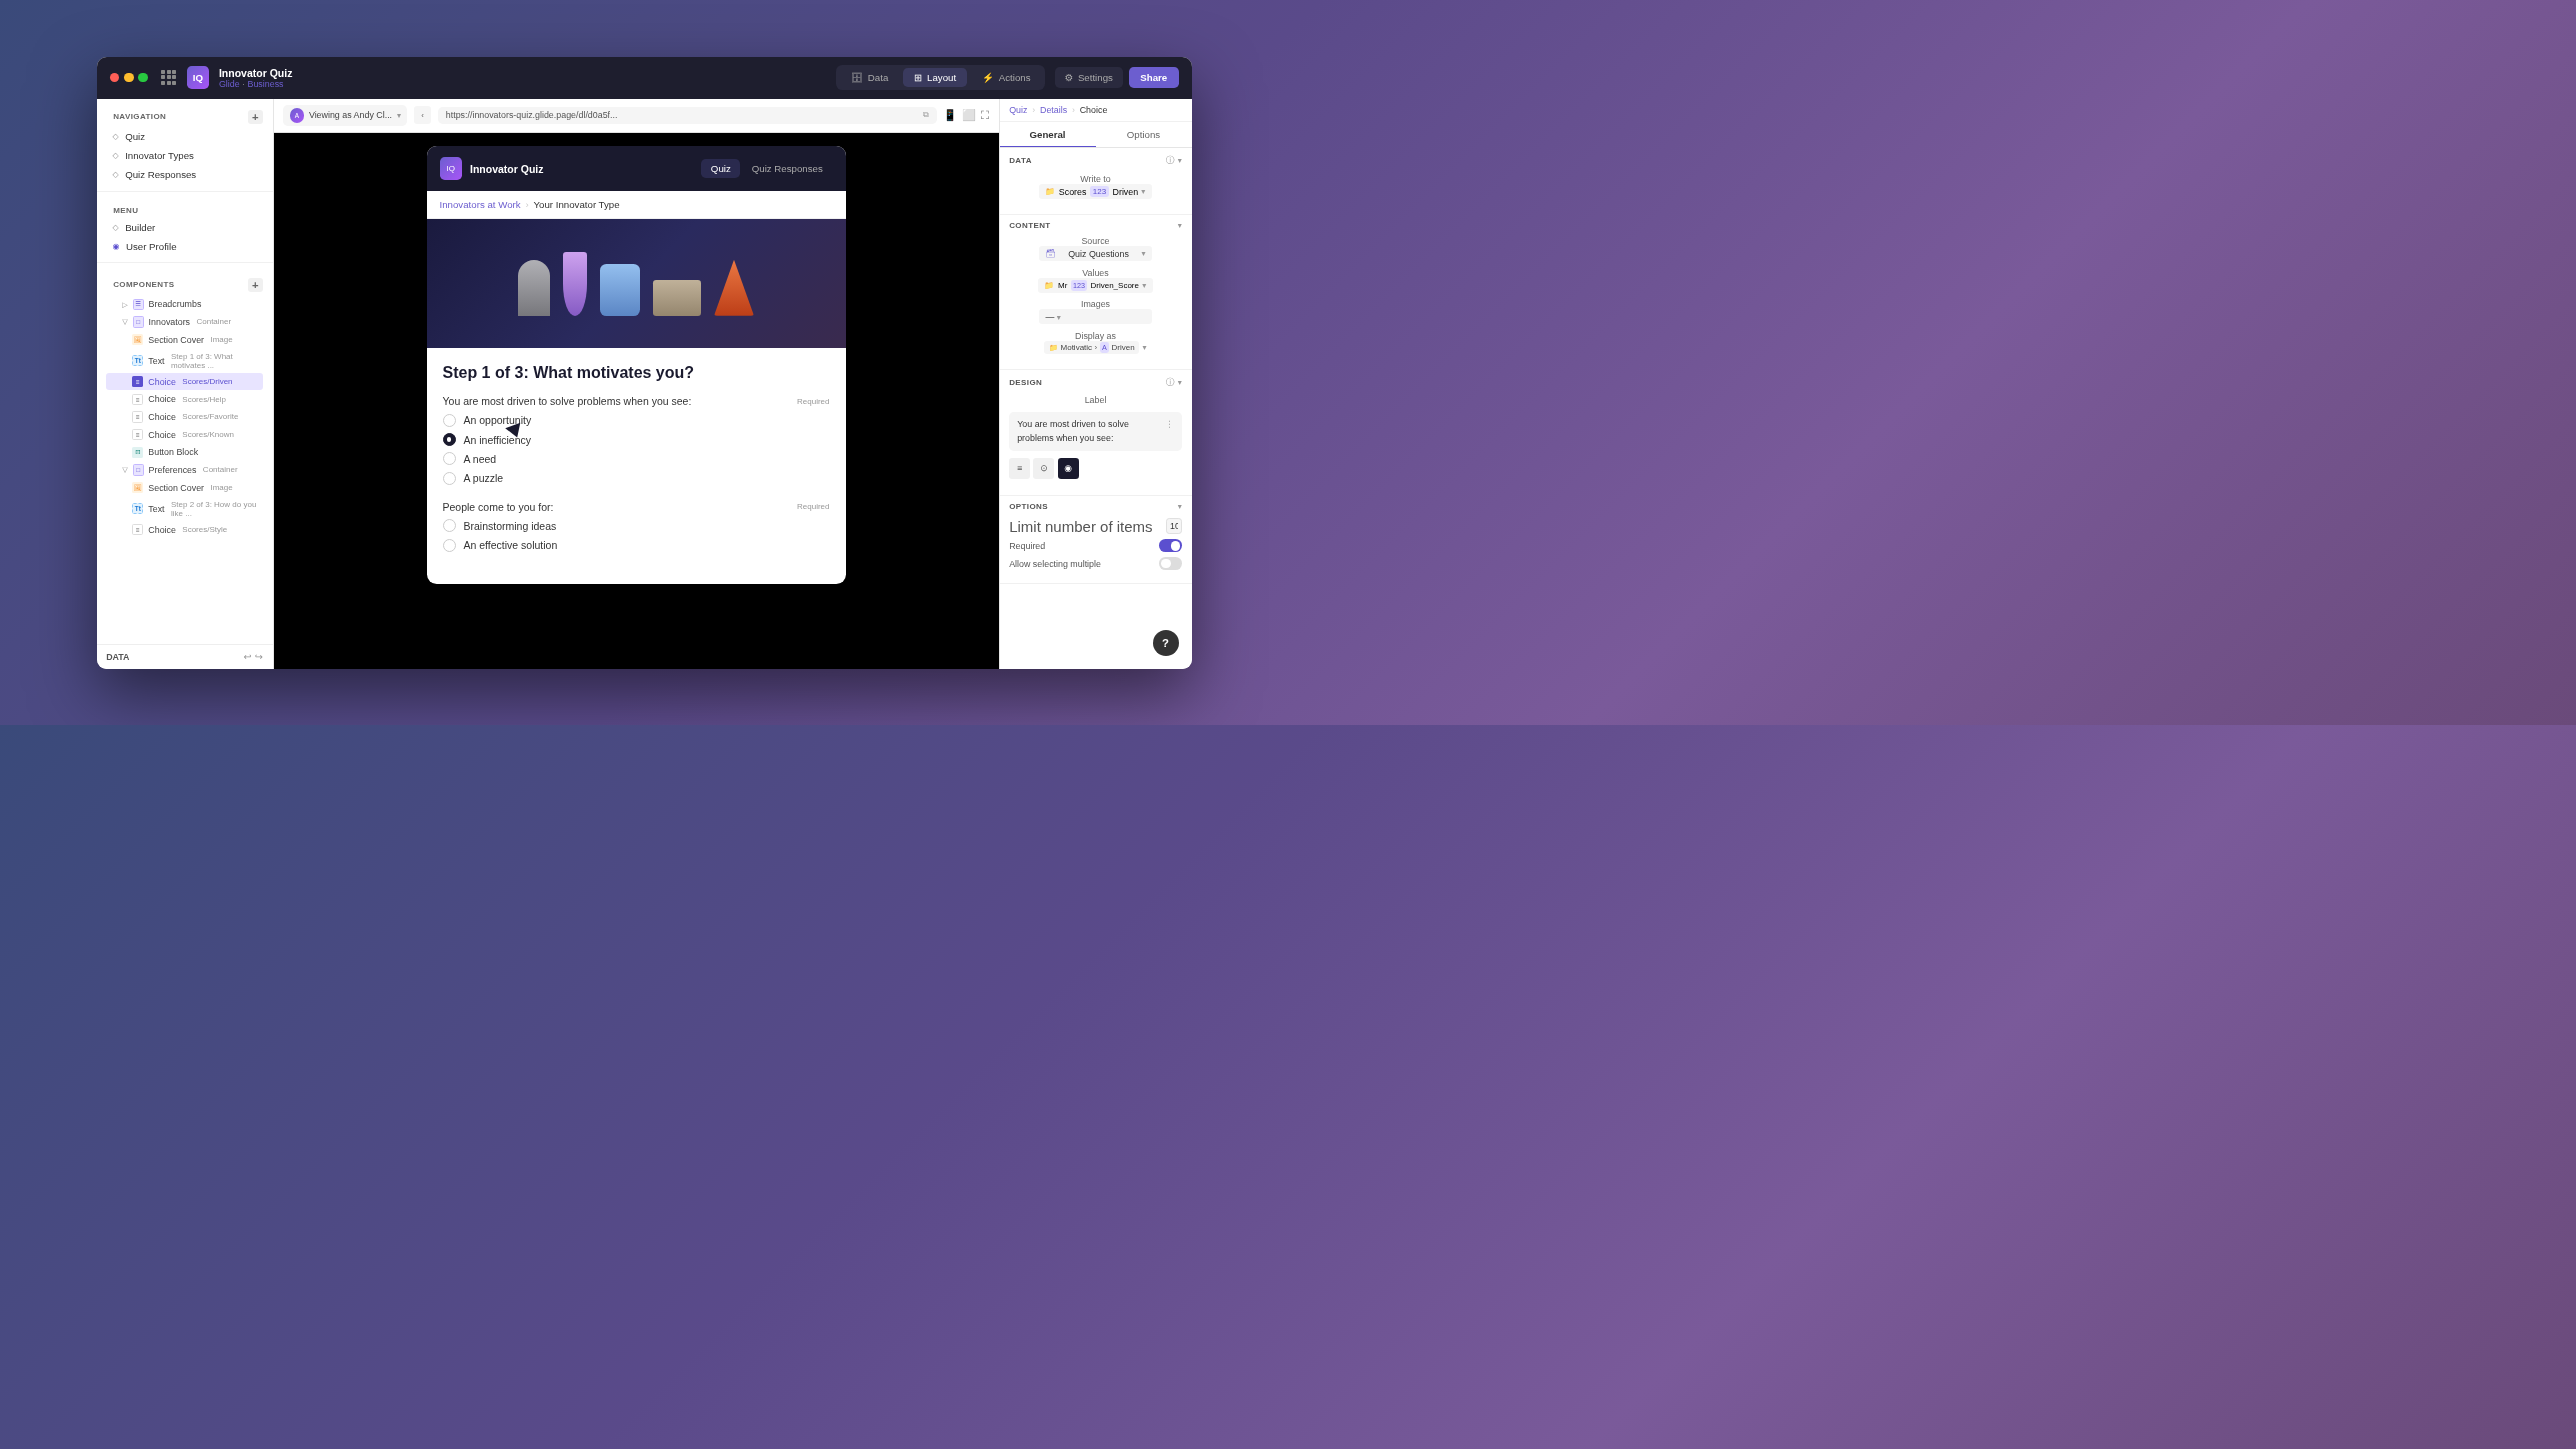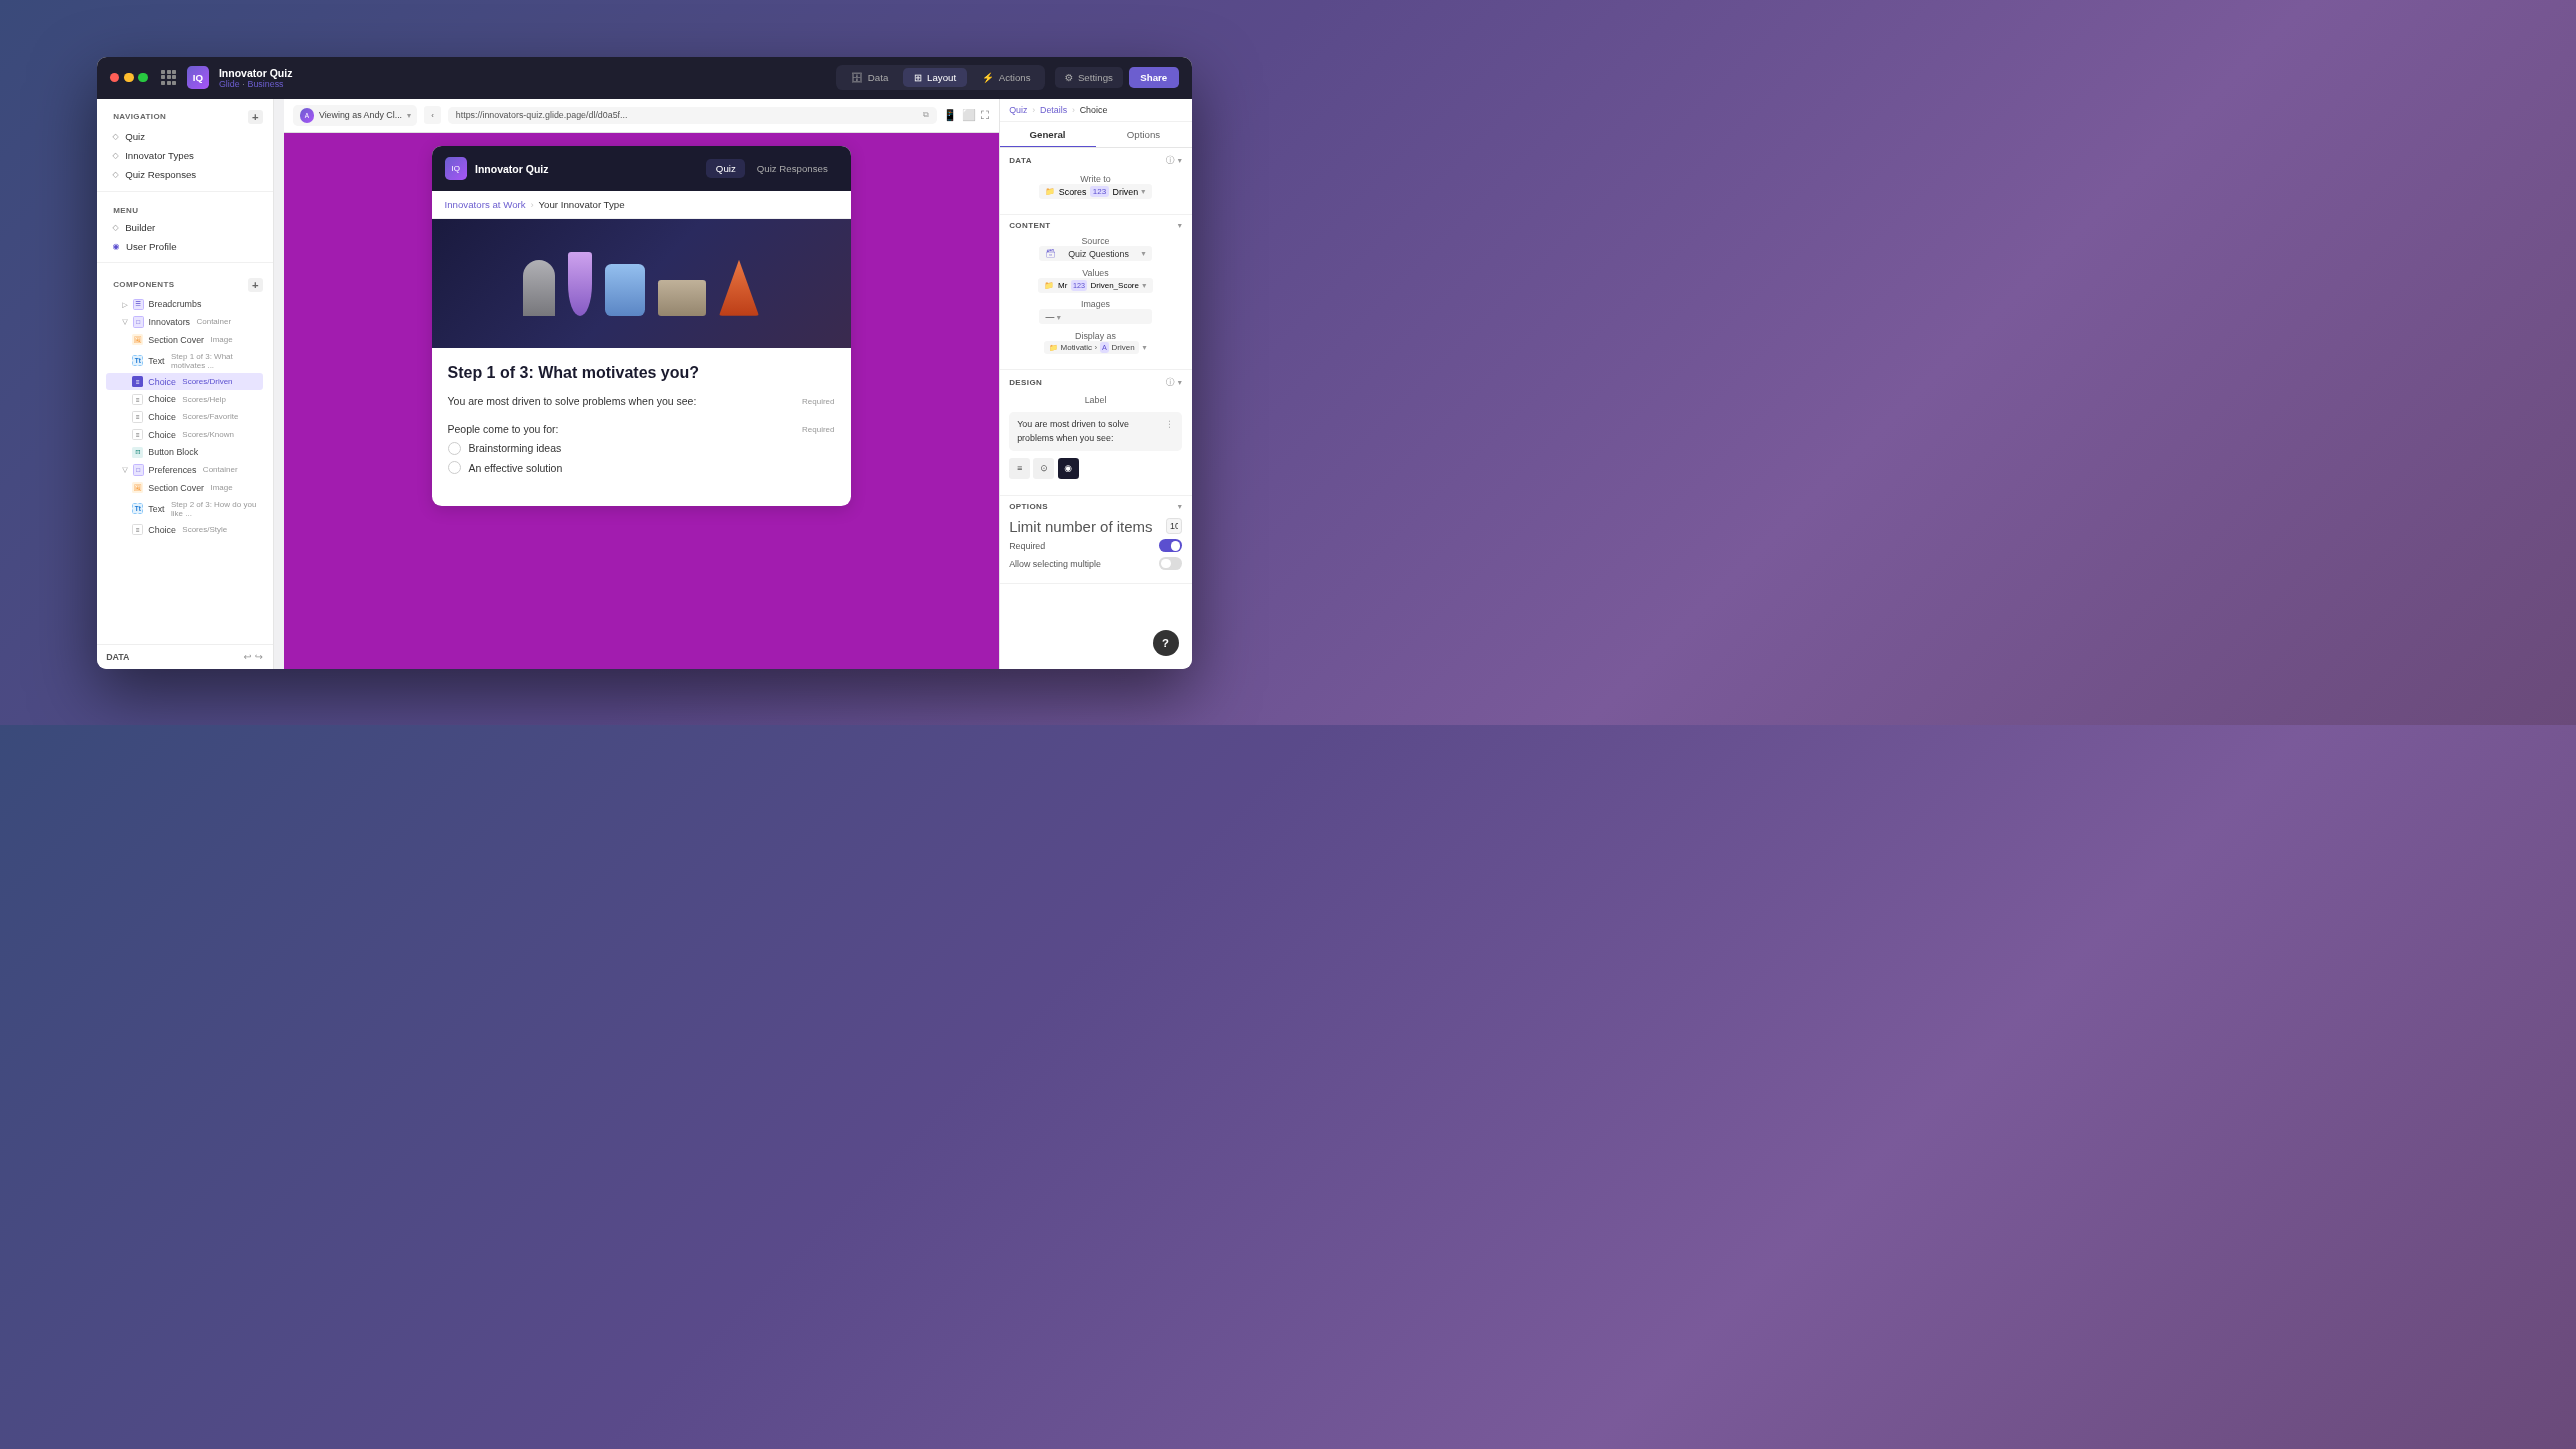--- a/index.html
+++ b/index.html
@@ -200,22 +200,21 @@
     }
     .undo-redo { display: flex; gap: 3.2px; margin-left: auto; }
     .undo-btn { background: none; border: none; color: #999; cursor: pointer; font-size: 9.7px; }
 
     
     .center-area {
       flex: 1;
       display: flex;
       flex-direction: column;
       overflow: hidden;
-      background: #a21caf;
-      margin-left: 10px;
+      background: #000000;
     }
 
     
     .browser-bar {
       background: #fff;
       border-bottom: 0.8px solid #e0e0e0;
       padding: 6.4px 9.7px;
       display: flex;
       align-items: center;
       gap: 6.4px;
@@ -898,20 +897,40 @@
           </div>
 
           <div class="quiz-content">
             <div class="quiz-step-title">Step 1 of 3: What motivates you?</div>
 
             <div class="question-group">
               <div class="question-label">
                 <span>You are most driven to solve problems when you see:</span>
                 <span class="required-badge">Required</span>
               </div>
+              <div class="radio-options">
+                <div class="radio-option">
+                  <div class="radio-circle"></div>
+                  <span class="radio-label">An opportunity</span>
+                </div>
+                <div class="radio-option" style="position:relative">
+                  <div class="radio-circle selected"></div>
+                  <span class="radio-label">An inefficiency</span>
+
+                  <div style="position:absolute;left:64px;top:-8px;width:0;height:0;border-style:solid;border-width:13px 8px 0 8px;border-color:#1a1a2e transparent transparent transparent;transform:rotate(-20deg)"></div>
+                </div>
+                <div class="radio-option">
+                  <div class="radio-circle"></div>
+                  <span class="radio-label">A need</span>
+                </div>
+                <div class="radio-option">
+                  <div class="radio-circle"></div>
+                  <span class="radio-label">A puzzle</span>
+                </div>
+              </div>
             </div>
 
             <div class="question-group">
               <div class="question-label">
                 <span>People come to you for:</span>
                 <span class="required-badge">Required</span>
               </div>
               <div class="radio-options">
                 <div class="radio-option">
                   <div class="radio-circle"></div>

